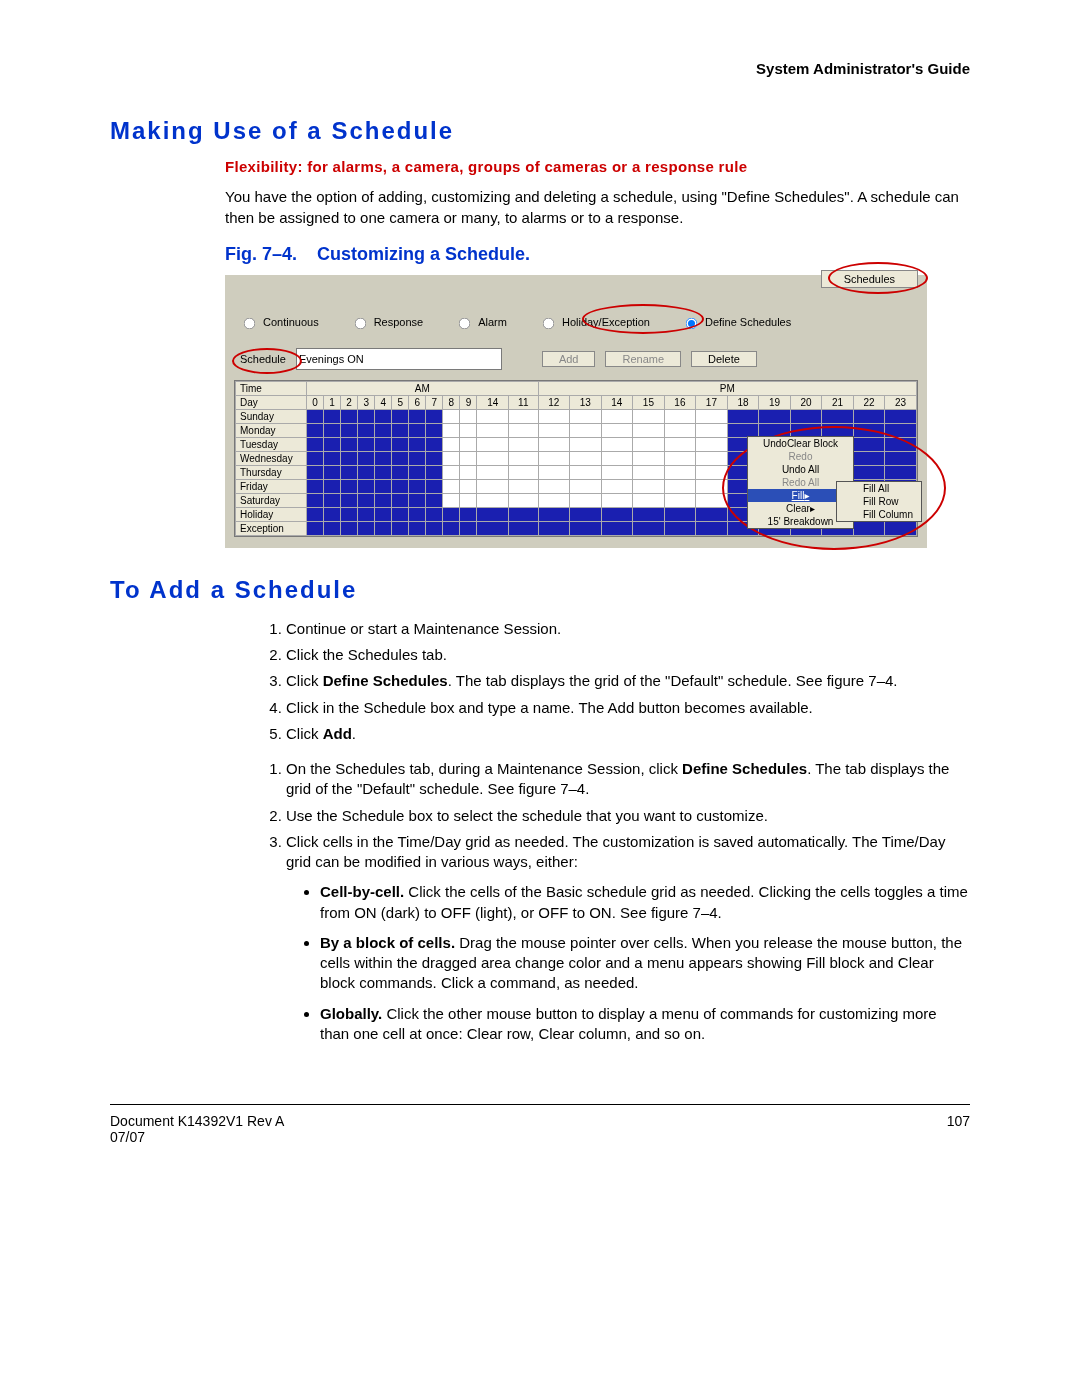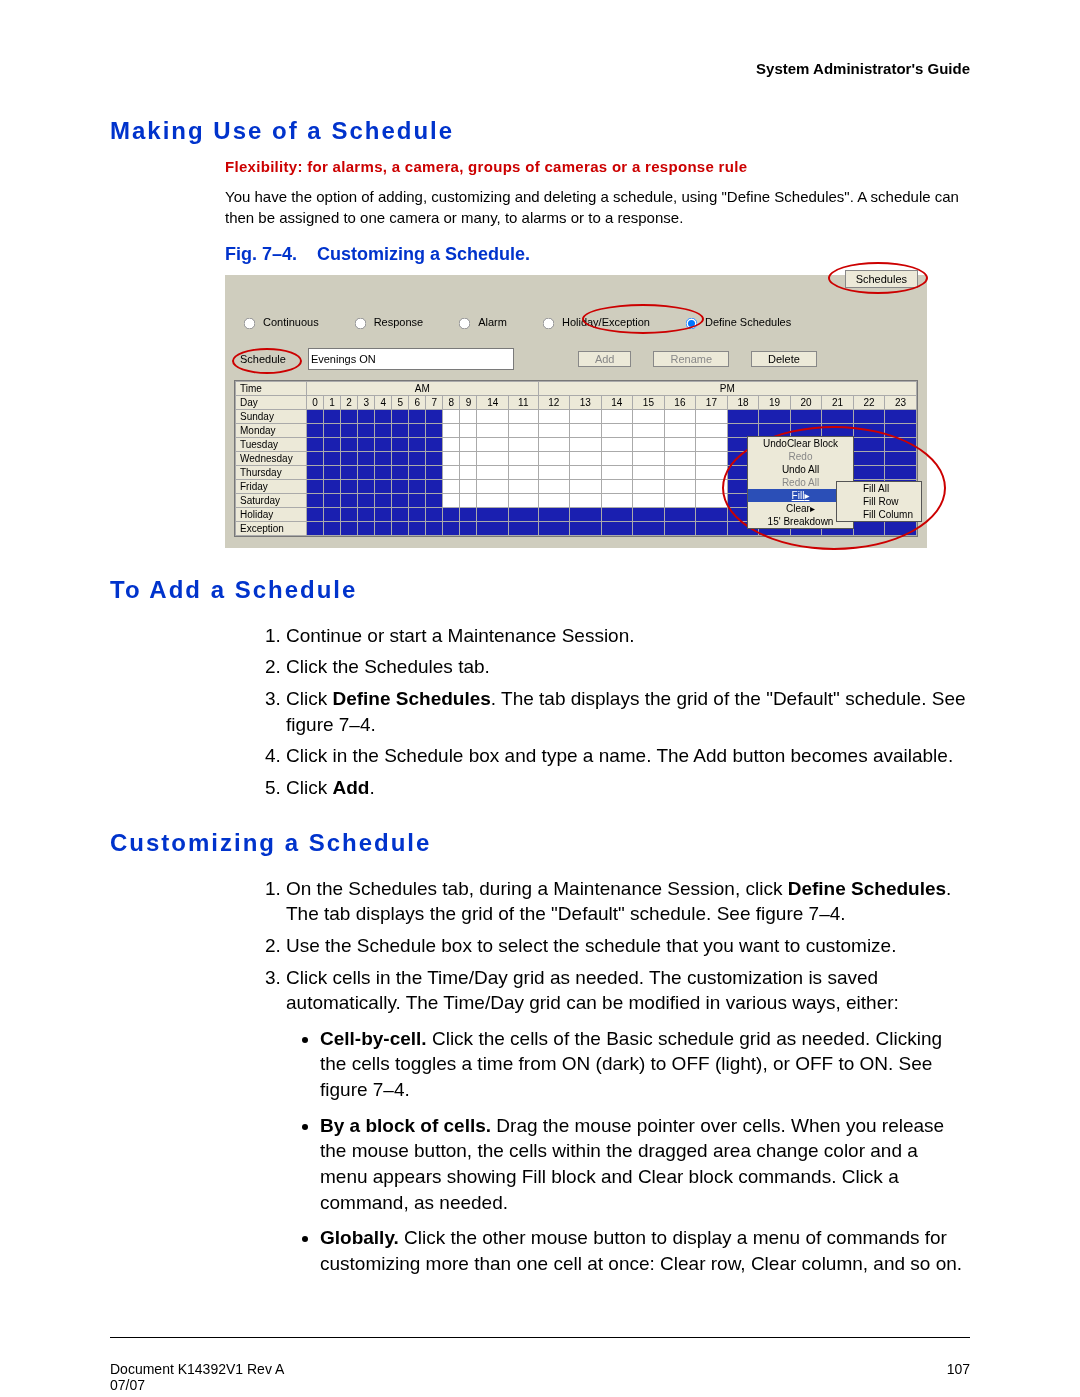--- a/index.html
+++ b/index.html
@@ -38,30 +38,30 @@
     background: #cfcdbe;
     width: 700px;
     position: relative;
     padding-bottom: 10px;
     border: 1px solid #cfcdbe;
   }
   .fig-top { position: relative; height: 28px; }
   .sched-tab {
     position: absolute; right: 8px; top: -6px;
     background: #ece9d8; border: 1px solid #888;
-    padding: 2px 10px; font-size: 11px; margin-left: 36px;
+    padding: 2px 22px; font-size: 11px; margin-left: 36px;
   }
   .radios {
     display: flex; gap: 30px; font-size: 11px;
     padding: 10px 14px 0 12px;
   }
   .radios label { display: flex; align-items: center; gap: 4px; }
   .radios input[type=radio] { transform: scale(.9); }
   .schedule-row {
-    display: flex; align-items: center; gap: 22px;
+    display: flex; align-items: center; gap: 10px;
     padding: 18px 14px 10px 14px; font-size: 11px;
   }
   .schedule-row select, .schedule-row .dropdown {
     font-size: 11px; height: 18px; width: 200px;
     background: #fff; border: 1px solid #7a7a7a;
   }
   .btn {
     font-size: 11px; padding: 1px 16px;
     background: #ece9d8; border: 1px solid #888;
   }
@@ -88,28 +88,28 @@
     position:absolute; right:4px; top:205px; width:64px;
     background:#ece9d8; border:1px solid #555; font-size:10px;padding-left:20px;
   }
   .ctx-side div { padding:1px 6px; }
   
   .ellipse {
     position:absolute; border:2px solid #cc0000; border-radius:50%;
     pointer-events:none;
   }
   
-  ol.proc { margin-left: 150px; padding-left: 26px; font-size: 19px; }
+  ol.proc { margin-left: 150px; padding-left: 26px; font-size: 15px; }
   ol.proc li { margin: 6px 0; line-height:1.35; }
   ul.sub { list-style: disc; margin: 6px 0 6px 34px; padding:0; }
   ul.sub li { margin: 10px 0; }
   b { font-weight: bold; }
   .footer {
     margin-top: 60px; border-top: 1px solid #000;
-    padding-top: 23px; font-size: 14px; display:flex;
+    padding-top: 8px; font-size: 14px; display:flex;
     justify-content: space-between;
   }
 </style>
 </head>
 <body>
 
 <div class="page">
   <div class="header-right">System Administrator's Guide</div>
 
   <h1 class="section-title">Making Use of a Schedule</h1>
@@ -481,21 +481,20 @@
 
   <h1 class="section-title">To Add a Schedule</h1>
   <ol class="proc">
     <li>Continue or start a Maintenance Session.</li>
     <li>Click the Schedules tab.</li>
     <li><span>Click </span><b>Define Schedules</b><span>. The tab displays the grid of the "Default" schedule. See figure 7–4.</span></li>
     <li>Click in the Schedule box and type a name. The Add button becomes available.</li>
     <li><span>Click </span><b>Add</b><span>.</span></li>
   </ol>
 
-  <h1 class="section-title">Customizing a Schedule</h1>
   <ol class="proc">
     <li><span>On the Schedules tab, during a Maintenance Session, click </span><b>Define Schedules</b><span>. The tab displays the grid of the "Default" schedule. See figure 7–4.</span></li>
     <li>Use the Schedule box to select the schedule that you want to customize.</li>
     <li>
       <span>Click cells in the Time/Day grid as needed. The customization is saved automatically. The Time/Day grid can be modified in various ways, either:</span>
       <ul class="sub">
         <li><b>Cell-by-cell.</b><span> Click the cells of the Basic schedule grid as needed. Clicking the cells toggles a time from ON (dark) to OFF (light), or OFF to ON. See figure 7–4.</span></li>
         <li><b>By a block of cells.</b><span> Drag the mouse pointer over cells. When you release the mouse button, the cells within the dragged area change color and a menu appears showing Fill block and Clear block commands. Click a command, as needed.</span></li>
         <li><b>Globally.</b><span> Click the other mouse button to display a menu of commands for customizing more than one cell at once: Clear row, Clear column, and so on.</span></li>
       </ul>

